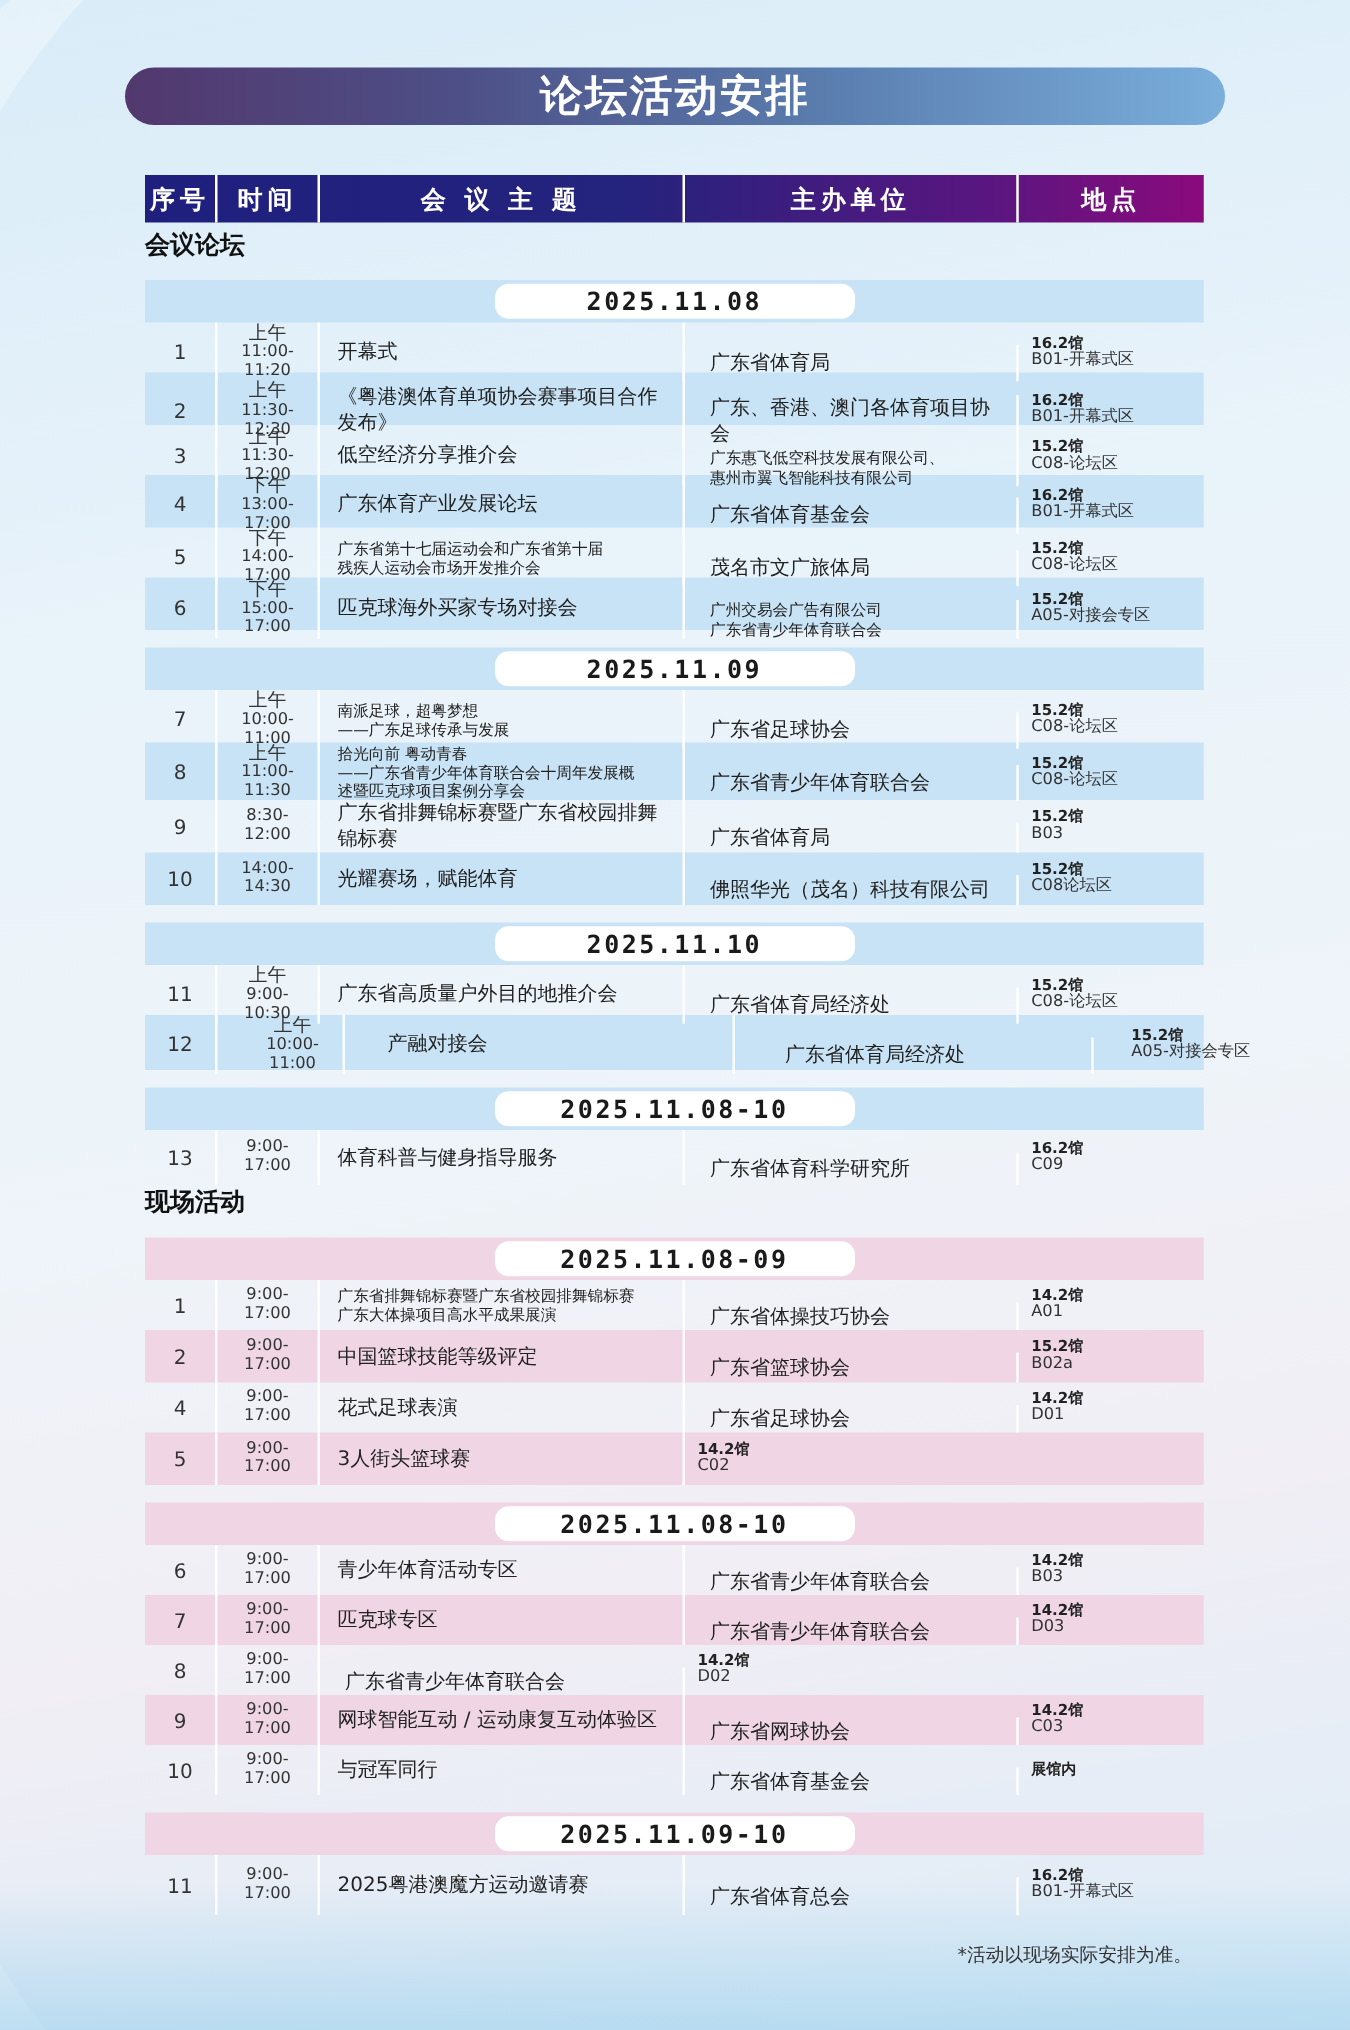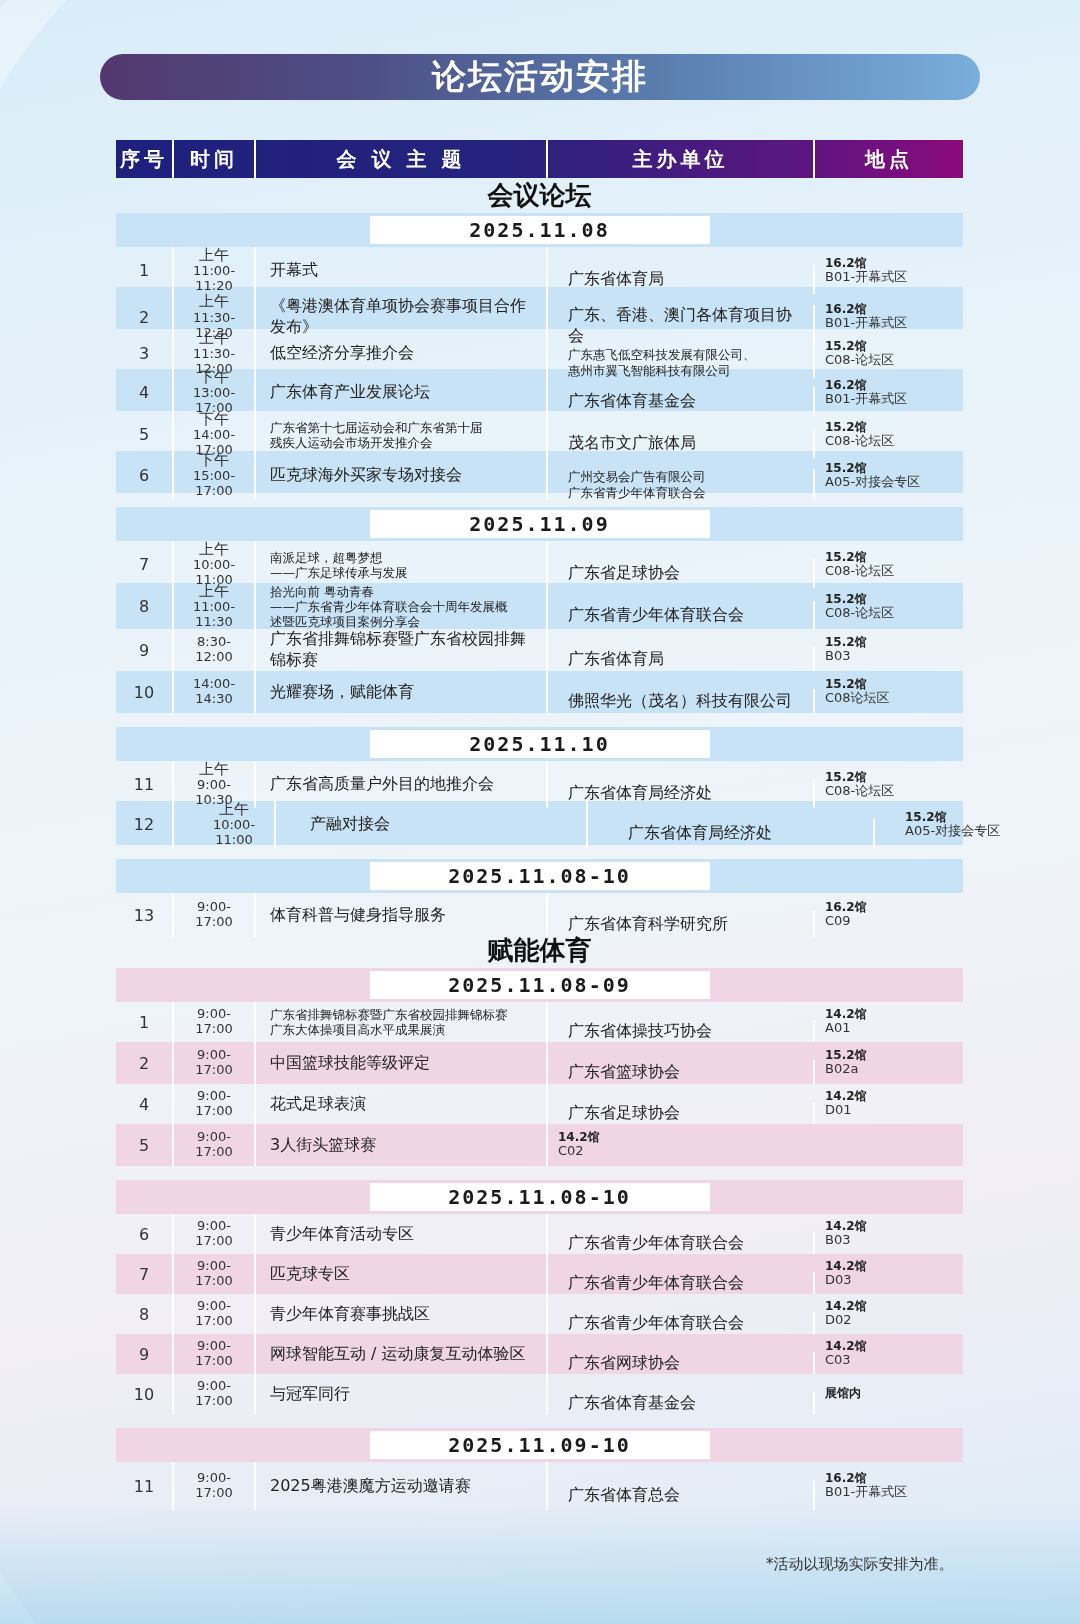--- a/index.html
+++ b/index.html
@@ -28,26 +28,26 @@
   }
   .title-pill span { color: #fff; font-size: 34px; font-weight: bold; letter-spacing: 2px; }
 
   .table { position: absolute; left: 116px; top: 140px; width: 847px; }
   .hdr { display: grid; grid-template-columns: 58px 82px 292px 267px 148px; height: 38px;
     background: linear-gradient(90deg, #1f1f7e 0%, #24237d 45%, #5a1680 80%, #8a0a7c 100%); }
   .hdr div { color: #fff; font-weight: bold; font-size: 20px; display: flex; align-items: center; justify-content: center;
     border-right: 2px solid #fff; letter-spacing: 4px; }
   .hdr div:last-child { border-right: none; }
 
-  .section-title { text-align: center; font-weight: bold; font-size: 26px; height: 35px; line-height: 34px; color: #111; }
+  .section-title { text-align: left; font-weight: bold; font-size: 20px; height: 46px; line-height: 34px; color: #111; }
 
   .date-band { height: 34px; display: flex; align-items: center; justify-content: center; }
   .date-band.blue { background: #c8e3f5; }
   .date-band.pink { background: #f0d6e4; }
-  .date-pill { background: #fff; width: 340px; height: 28px; border-radius: 0; display: flex; align-items: center; justify-content: center;
+  .date-pill { background: #fff; width: 288px; height: 28px; border-radius: 11px; display: flex; align-items: center; justify-content: center;
     font-weight: bold; font-size: 20px; letter-spacing: 2px; color: #1a1a1a; font-family: "DejaVu Sans Mono", "Liberation Mono", monospace; }
 
   .row { display: grid; grid-template-columns: 58px 82px 292px 267px 148px; }
   .row > div { display: flex; align-items: center; border-right: 2px solid rgba(255,255,255,0.9); padding: 0 6px; }
   .row > div:last-child { border-right: none; }
   .row.alt-blue { background: #c8e3f5; }
   .row.alt-pink { background: #f0d6e4; }
   .row.plain { background: transparent; }
   .c-no { justify-content: center; font-size: 16px; color: #333; }
   .c-time { flex-direction: column; justify-content: center !important; font-size: 13px; color: #333; line-height: 1.15; text-align: center; }
@@ -316,21 +316,21 @@
         </div>
         <div class="c-org">
           <span>广东省体育科学研究所</span>
         </div>
         <div class="c-loc">
           <span class="hall">16.2馆</span>
           <span class="zone">C09</span>
         </div>
       </div>
       <div style="height: 4px;"></div>
-      <div class="section-title" style="margin-top: -8px;">赋能体育</div>
+      <div class="section-title" style="margin-top: -8px;">现场活动</div>
       <div class="date-band pink">
         <div class="date-pill">2025.11.08-09</div>
       </div>
       <div class="row plain" style="height: 40px;">
         <div class="c-no">1</div>
         <div class="c-time">
           <span>9:00-17:00</span>
         </div>
         <div class="c-topic small">
           <span>广东省排舞锦标赛暨广东省校园排舞锦标赛</span>
@@ -423,23 +423,20 @@
         <div class="c-loc">
           <span class="hall">14.2馆</span>
           <span class="zone">D03</span>
         </div>
       </div>
       <div class="row plain" style="height: 40px;">
         <div class="c-no">8</div>
         <div class="c-time">
           <span>9:00-17:00</span>
         </div>
-        <div class="c-topic">
-          <span>青少年体育赛事挑战区</span>
-        </div>
         <div class="c-org">
           <span>广东省青少年体育联合会</span>
         </div>
         <div class="c-loc">
           <span class="hall">14.2馆</span>
           <span class="zone">D02</span>
         </div>
       </div>
       <div class="row alt-pink" style="height: 40px;">
         <div class="c-no">9</div>

